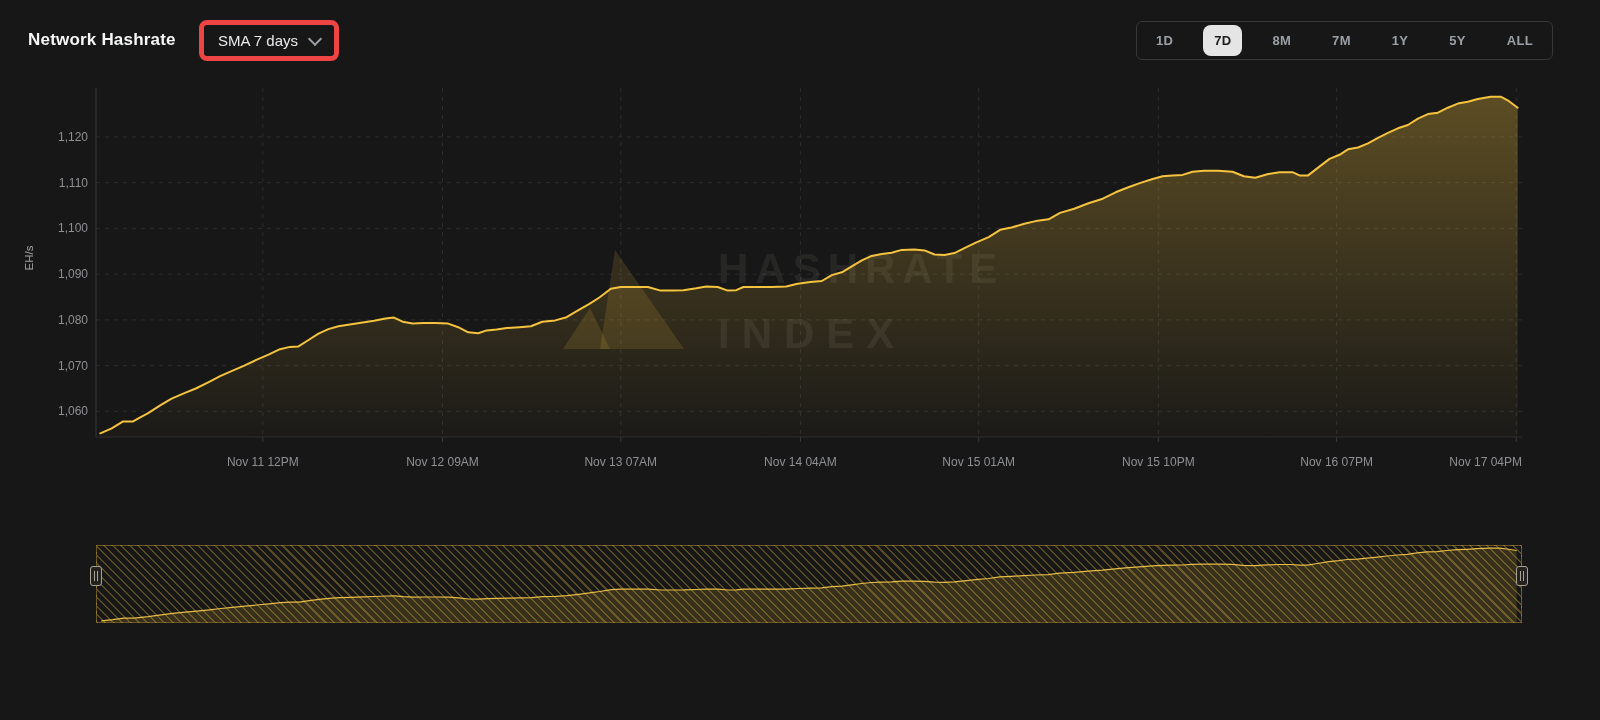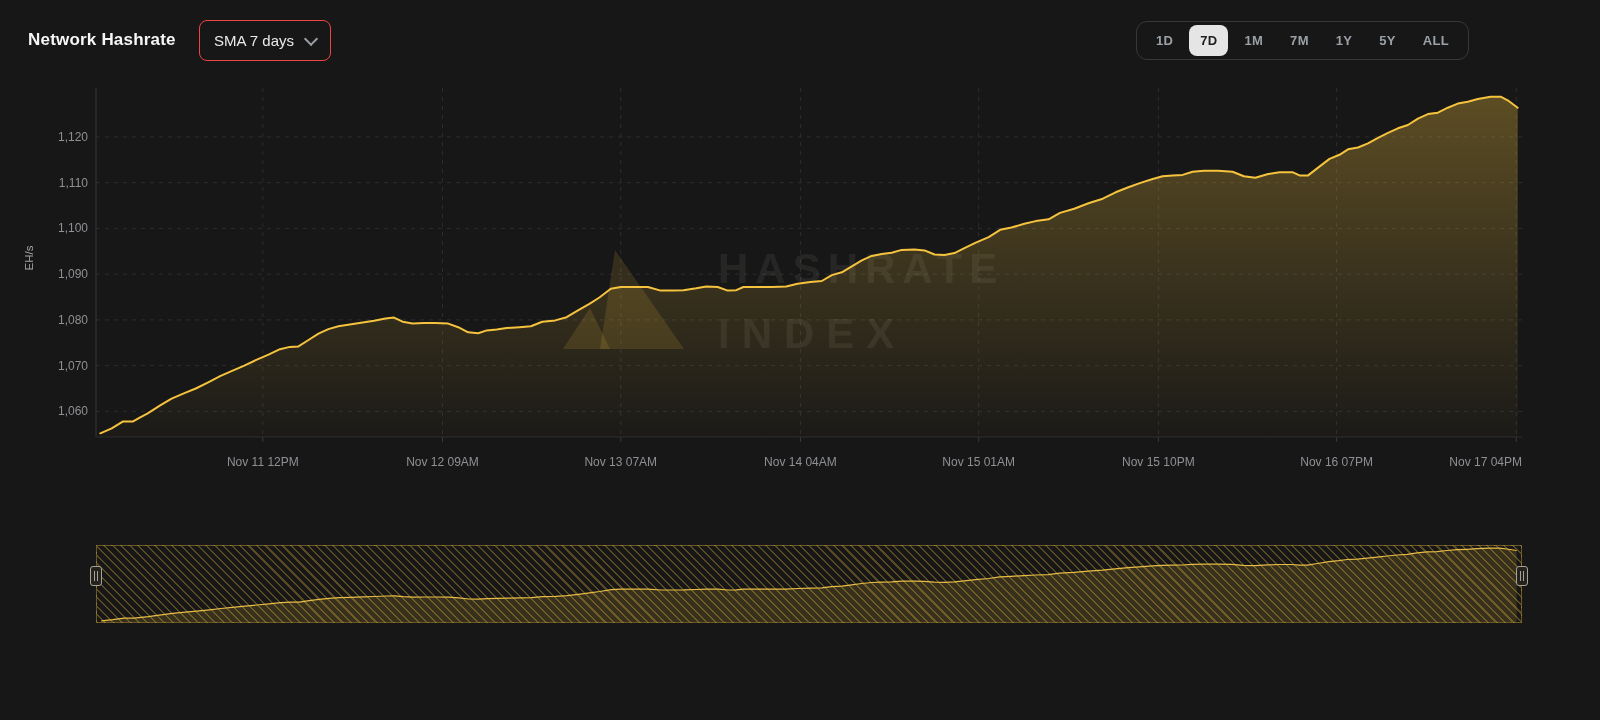--- a/index.html
+++ b/index.html
@@ -2,27 +2,27 @@
 <html><head>
 <meta charset="utf-8">
 <style>
   html,body{margin:0;padding:0;background:#171717;}
   body{width:1600px;height:720px;overflow:hidden;font-family:"Liberation Sans",sans-serif;}
   .app{position:relative;width:1319px;height:720px;background:#171717;}
 
   .page-title{position:absolute;left:28px;top:30px;font-size:17px;font-weight:bold;color:#f5f6f7;letter-spacing:.2px;}
 
   .sma-dropdown{position:absolute;left:199px;top:20px;height:41px;min-width:123px;box-sizing:border-box;
-    background:transparent;border:1px solid #ef4444;border-radius:8px;display:flex;align-items:center;
+    background:transparent;border:5px solid #ef4444;border-radius:8px;display:flex;align-items:center;
     gap:12px;padding:0 14px;color:#e9eaec;font-size:15px;cursor:pointer;font-family:inherit;}
   .chev{width:8px;height:8px;border-right:2px solid #9b9ea4;border-bottom:2px solid #9b9ea4;
     transform:rotate(45deg);margin-top:-4px;}
 
   .range-group{position:absolute;left:1136px;top:21px;height:39px;box-sizing:border-box;
-    border:1px solid #37383b;border-radius:11px;display:flex;align-items:center;padding:0 8px;gap:5px;}
+    border:1px solid #37383b;border-radius:6px;display:flex;align-items:center;padding:0 8px;gap:19px;}
   .range-btn{background:transparent;border:none;color:#9aa0a6;font-weight:bold;font-size:13px;
     padding:8px 11px;border-radius:8px;cursor:pointer;font-family:inherit;letter-spacing:.3px;}
   .range-btn.active{background:#e5e5e5;color:#1d1d1f;}
 
   .main-chart{position:absolute;left:0;top:0;width:1600px;height:545px;}
   svg text{font-family:"Liberation Sans",sans-serif;}
 
   .navigator{position:absolute;left:96px;top:545px;width:1426px;height:78px;box-sizing:border-box;
     border:1px solid rgba(242,194,62,.38);cursor:grab;
     background:repeating-linear-gradient(45deg,rgba(242,194,62,0) 0px,rgba(242,194,62,0) 4.5px,rgba(242,194,62,.30) 4.5px,rgba(242,194,62,.30) 6px);}
@@ -42,21 +42,21 @@
   <div class="page-title">Network Hashrate</div>
 
   <button class="sma-dropdown">
     <span>SMA 7 days</span>
     <span class="chev"></span>
   </button>
 
   <div class="range-group">
       <button class="range-btn">1D</button>
       <button class="range-btn active">7D</button>
-      <button class="range-btn">1M</button>
+      <button class="range-btn">8M</button>
       <button class="range-btn">7M</button>
       <button class="range-btn">1Y</button>
       <button class="range-btn">5Y</button>
       <button class="range-btn">ALL</button>
     </div>
 
   <svg class="main-chart" width="1600" height="545">
       <defs>
         <linearGradient id="fillGrad" gradientUnits="userSpaceOnUse" x1="0" y1="88" x2="0" y2="437">
           <stop offset="0" stop-color="rgba(242,194,62,0.32)"></stop>

